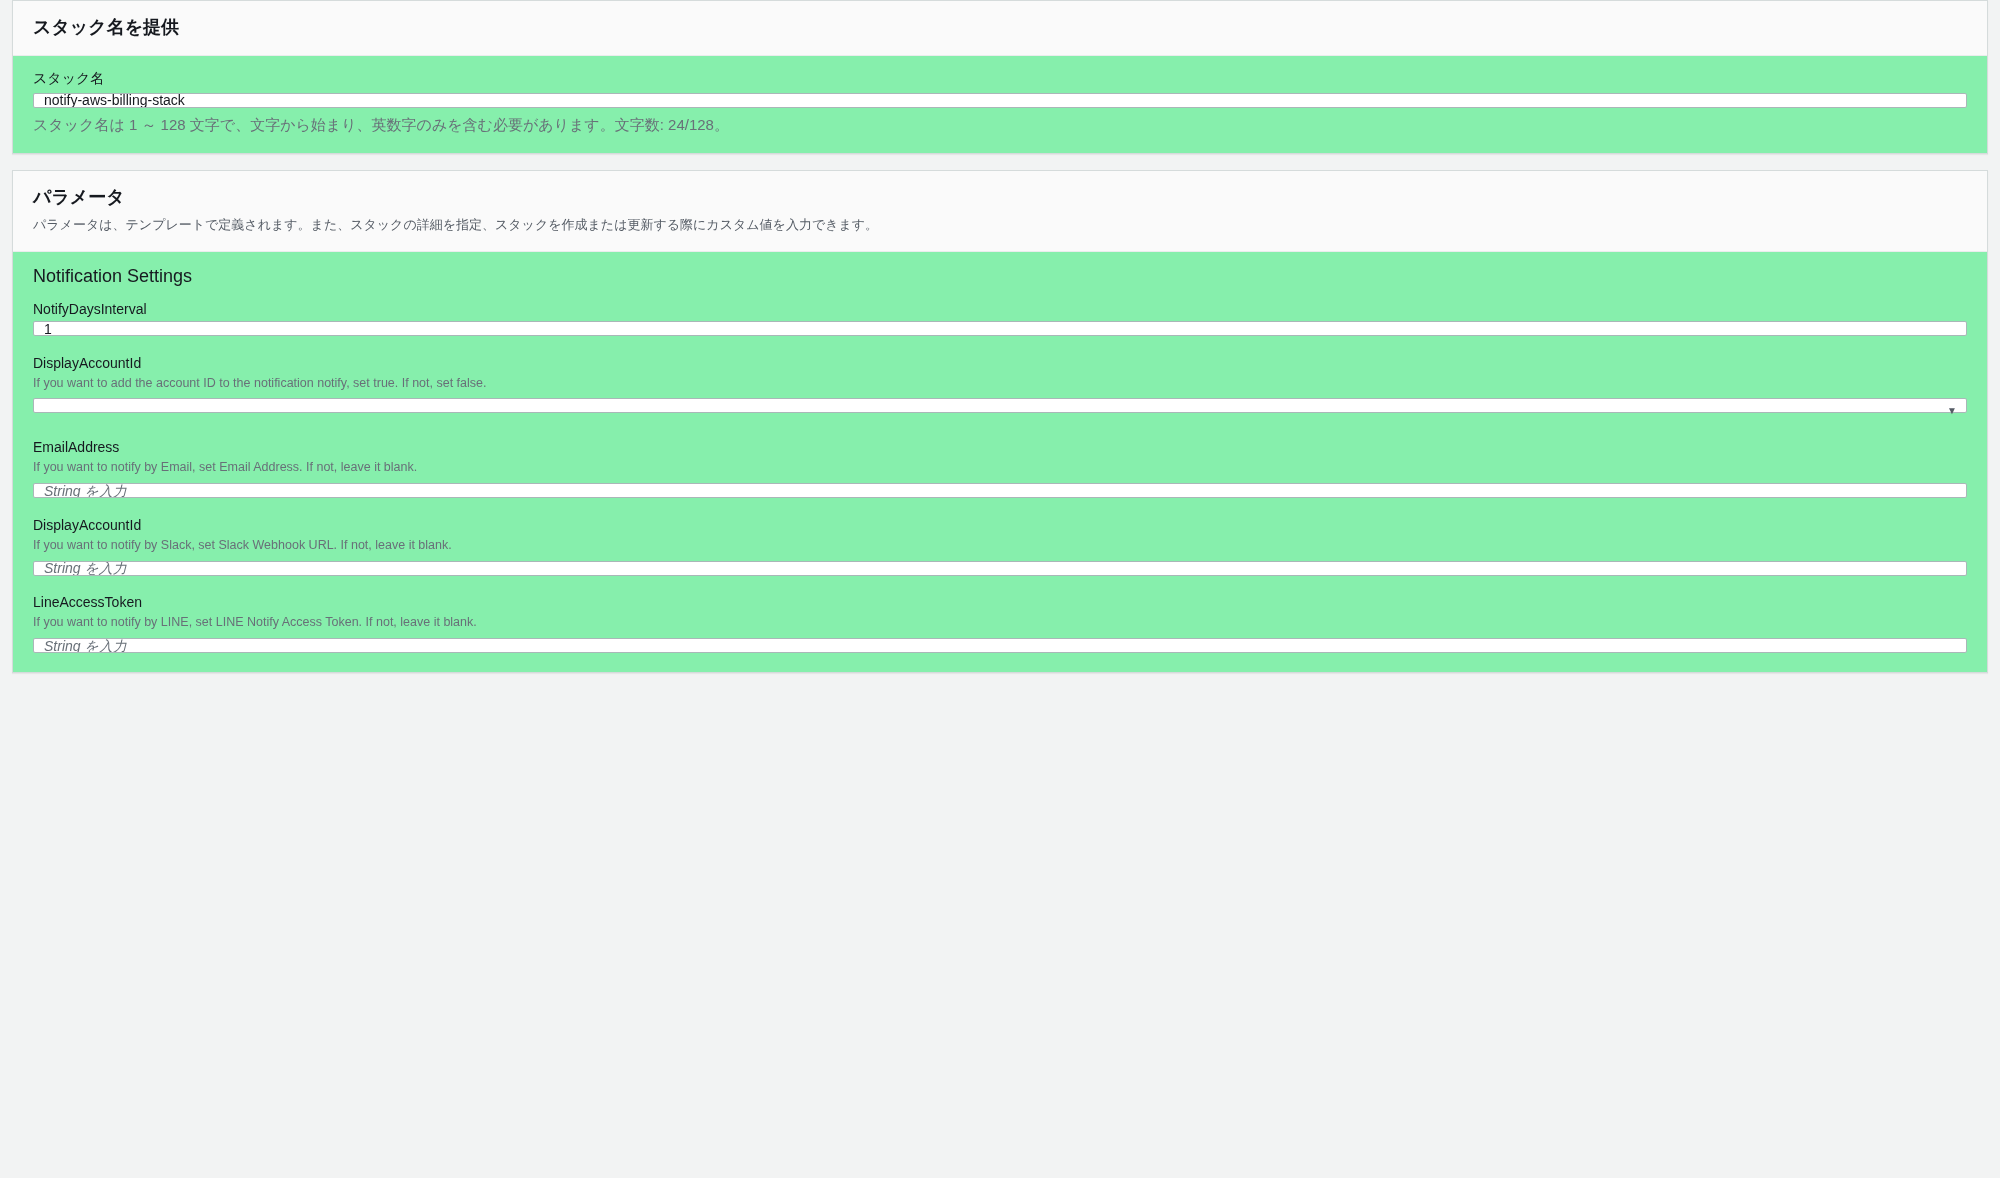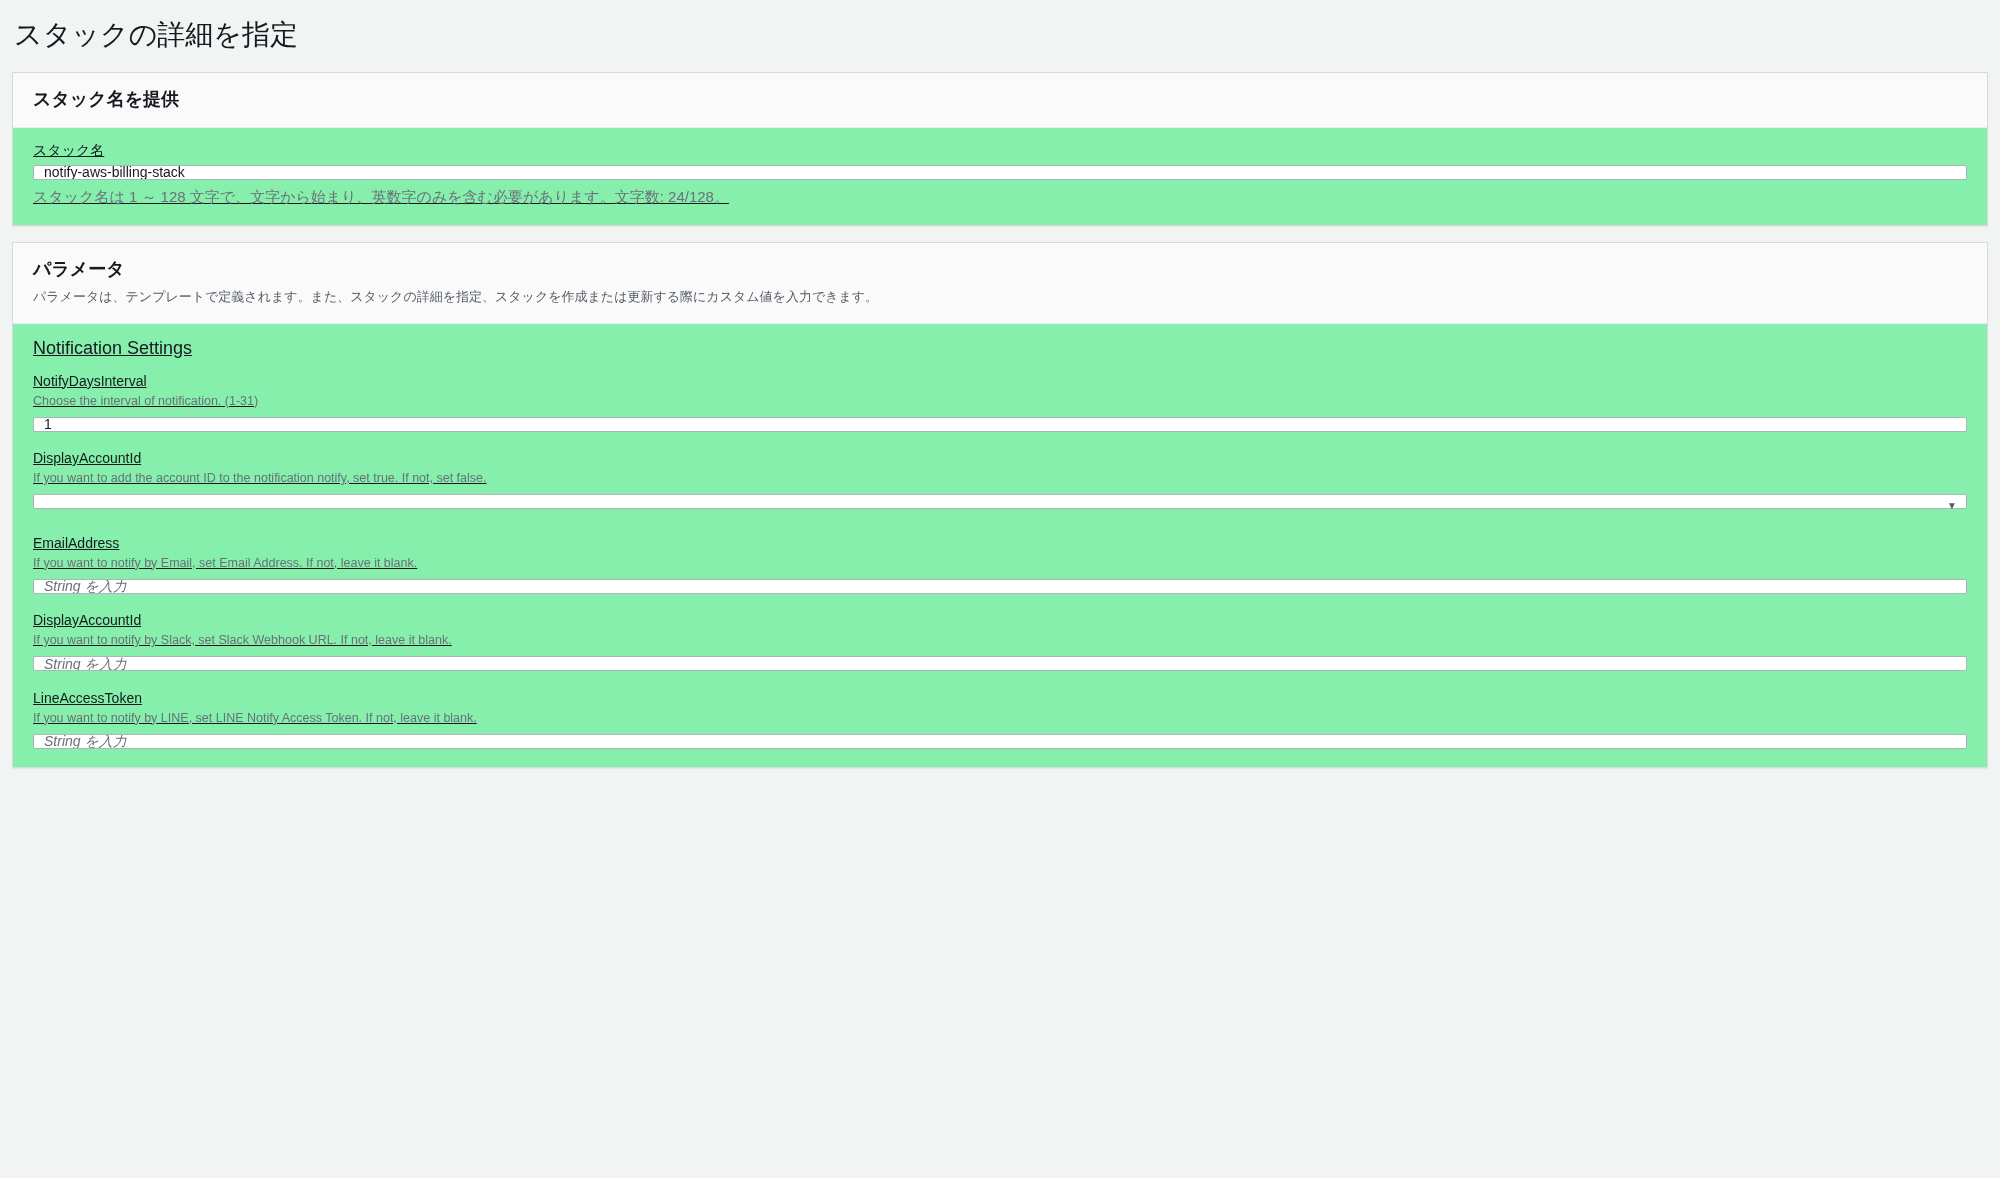--- a/index.html
+++ b/index.html
@@ -35,21 +35,20 @@
     color: #16191f;
   }
   .panel-header-desc {
     font-size: 13px;
     color: #545b64;
     margin-top: 6px;
     line-height: 1.5;
   }
   .panel-body {
     padding: 14px 20px 18px 20px;
-    text-decoration: underline;
   }
   .field-group {
     margin-bottom: 18px;
   }
   .field-group:last-child { margin-bottom: 0; }
   .field-label {
     font-size: 14px;
     color: #16191f;
     margin-bottom: 4px;
     display: block;
@@ -105,21 +104,20 @@
     font-weight: 400;
     color: #16191f;
     margin-bottom: 14px;
   }
 </style>
 </head>
 <body>
 
 <div class="page">
 
-  <h1 class="page-title">スタックの詳細を指定</h1>
 
   <div class="panel">
     <div class="panel-header">
       <div class="panel-header-title">スタック名を提供</div>
     </div>
     <div class="panel-body">
       <div class="field-group">
         <label class="field-label">スタック名</label>
         <input type="text" class="text-input" value="notify-aws-billing-stack" style="">
         <div class="field-help">スタック名は 1 ～ 128 文字で、文字から始まり、英数字のみを含む必要があります。文字数: 24/128。</div>
@@ -130,21 +128,20 @@
   <div class="panel">
     <div class="panel-header">
       <div class="panel-header-title">パラメータ</div>
       <div class="panel-header-desc">パラメータは、テンプレートで定義されます。また、スタックの詳細を指定、スタックを作成または更新する際にカスタム値を入力できます。</div>
     </div>
     <div class="panel-body">
       <div class="section-title">Notification Settings</div>
 
       <div class="field-group">
         <label class="field-label">NotifyDaysInterval</label>
-        <div class="field-desc">Choose the interval of notification. (1-31)</div>
         <input type="text" class="text-input" value="1" style="">
       </div>
 
       <div class="field-group">
         <label class="field-label">DisplayAccountId</label>
         <div class="field-desc">If you want to add the account ID to the notification notify, set true. If not, set false.</div>
         <div class="select-wrapper">
           <select>
             <option>false</option>
           </select>

